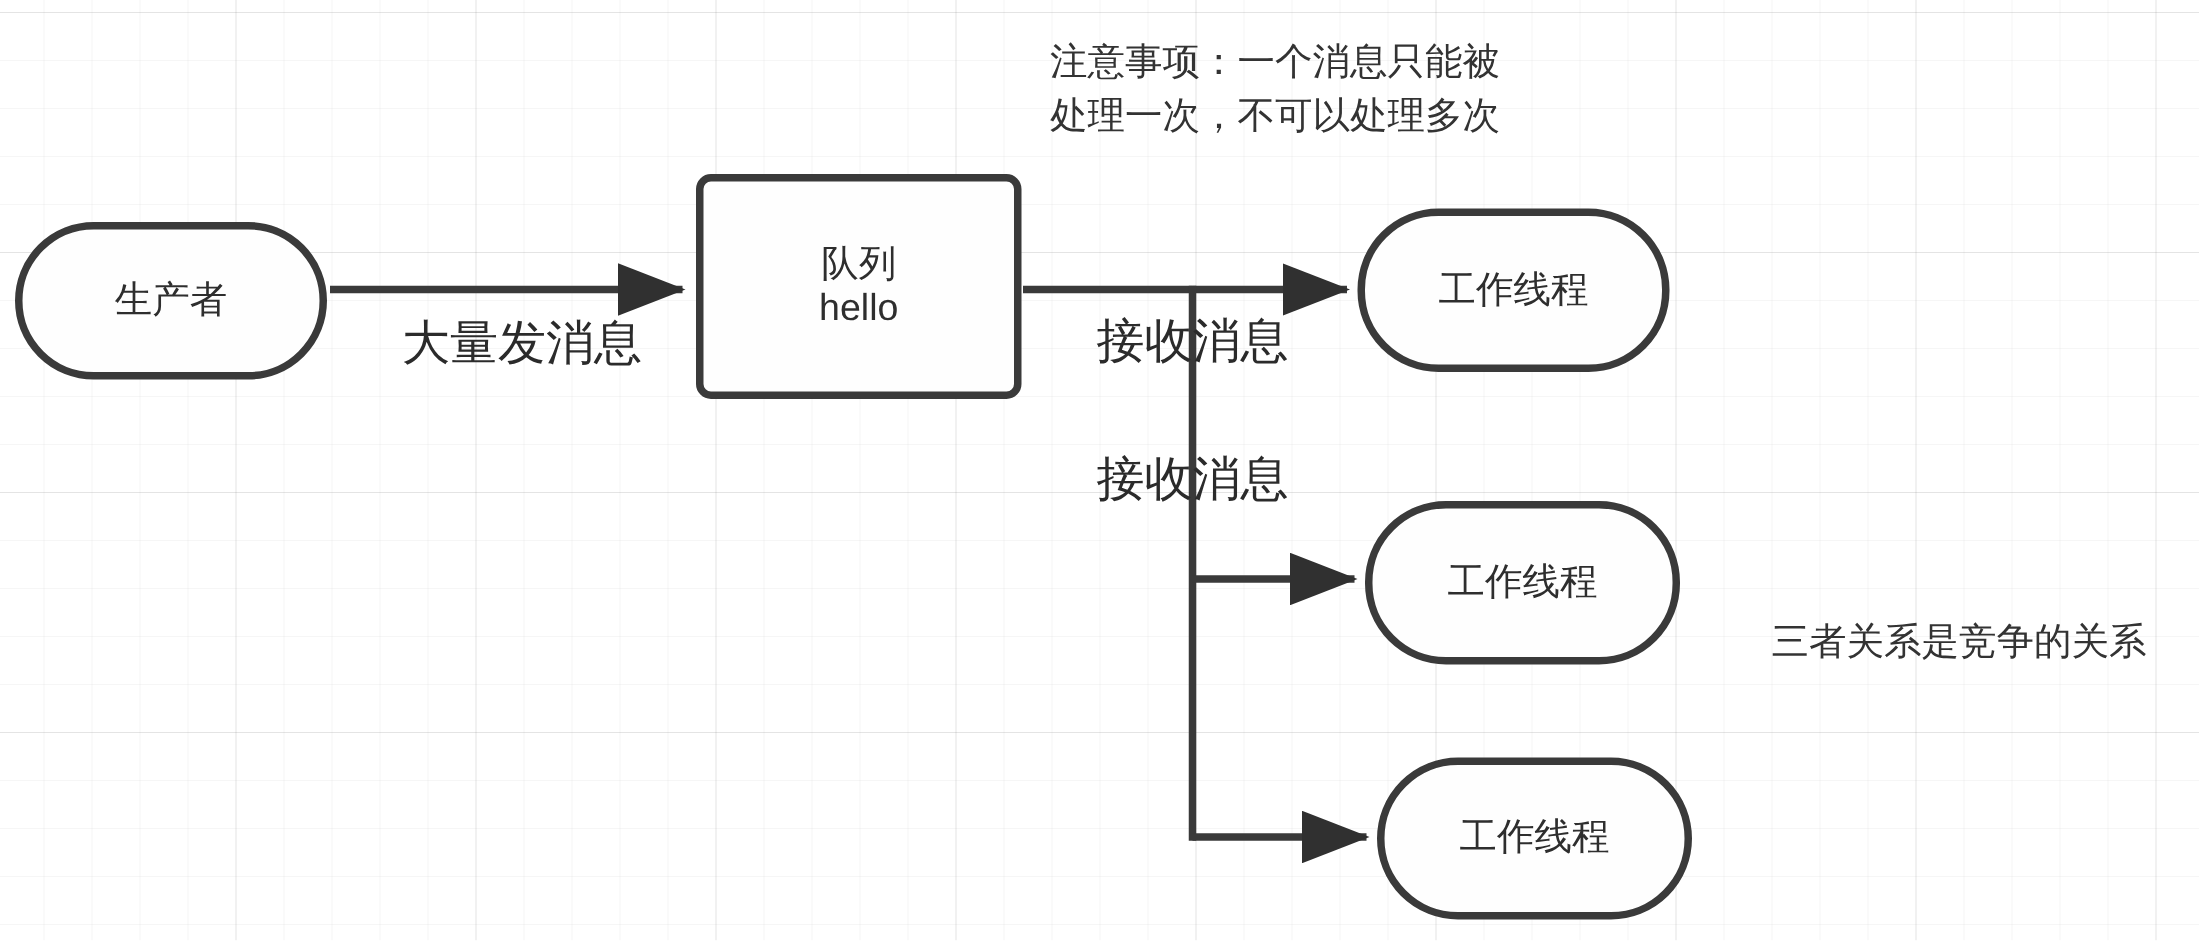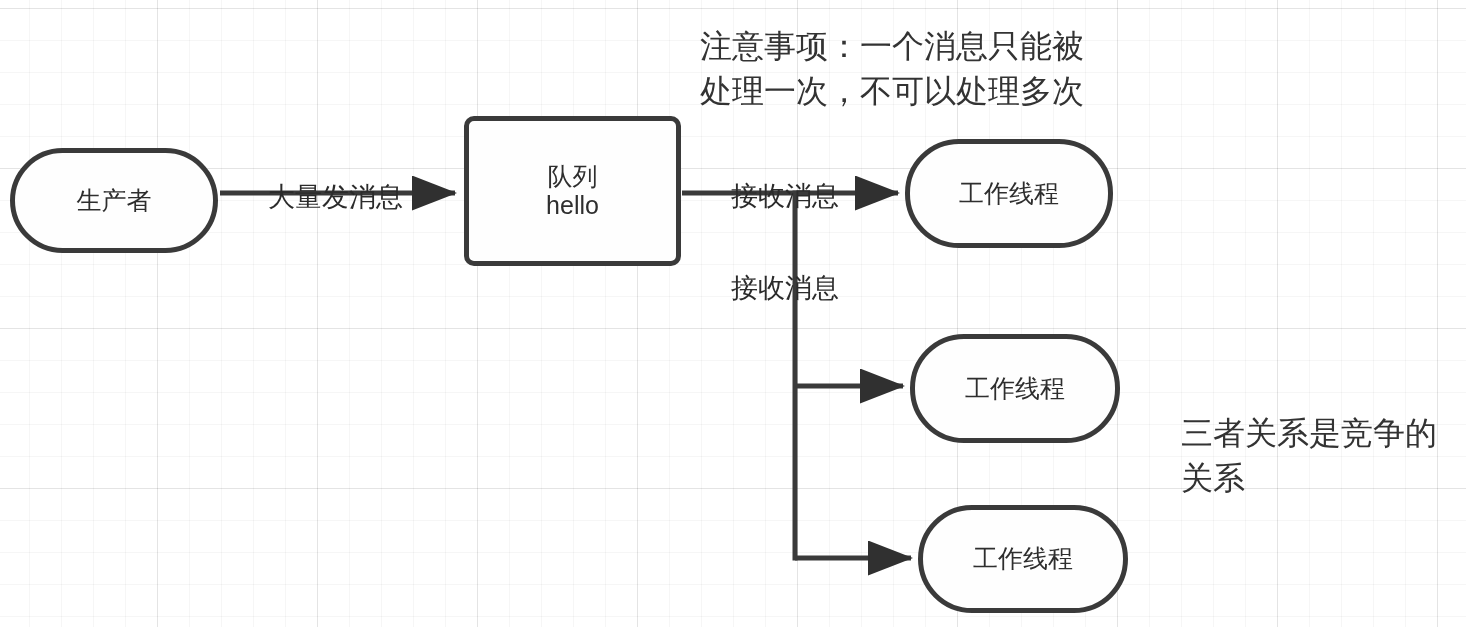--- a/index.html
+++ b/index.html
@@ -43,28 +43,29 @@
     line-height: 1.18;
     text-align: center;
   }
   .pill { border-radius: 54px; }
   .rect { border-radius: 10px; }
   .node .line1 { font-size: 25px; }
   .node .line2 { font-size: 25px; }
   .edge-label {
     position: absolute;
     color: #2b2b2b;
-    font-size: 27px;
+    font-size: 32px;
     white-space: nowrap;
     line-height: 1.2;
+    margin-top: 28px;
   }
   .note {
     position: absolute;
     color: #333333;
-    font-size: 32px;
+    font-size: 25px;
     line-height: 1.42;
     white-space: pre-line;
   }
 </style>
 </head>
 <body>
 
 <div id="canvas">
 
   <svg class="svg-layer" viewBox="0 0 1466 627">

